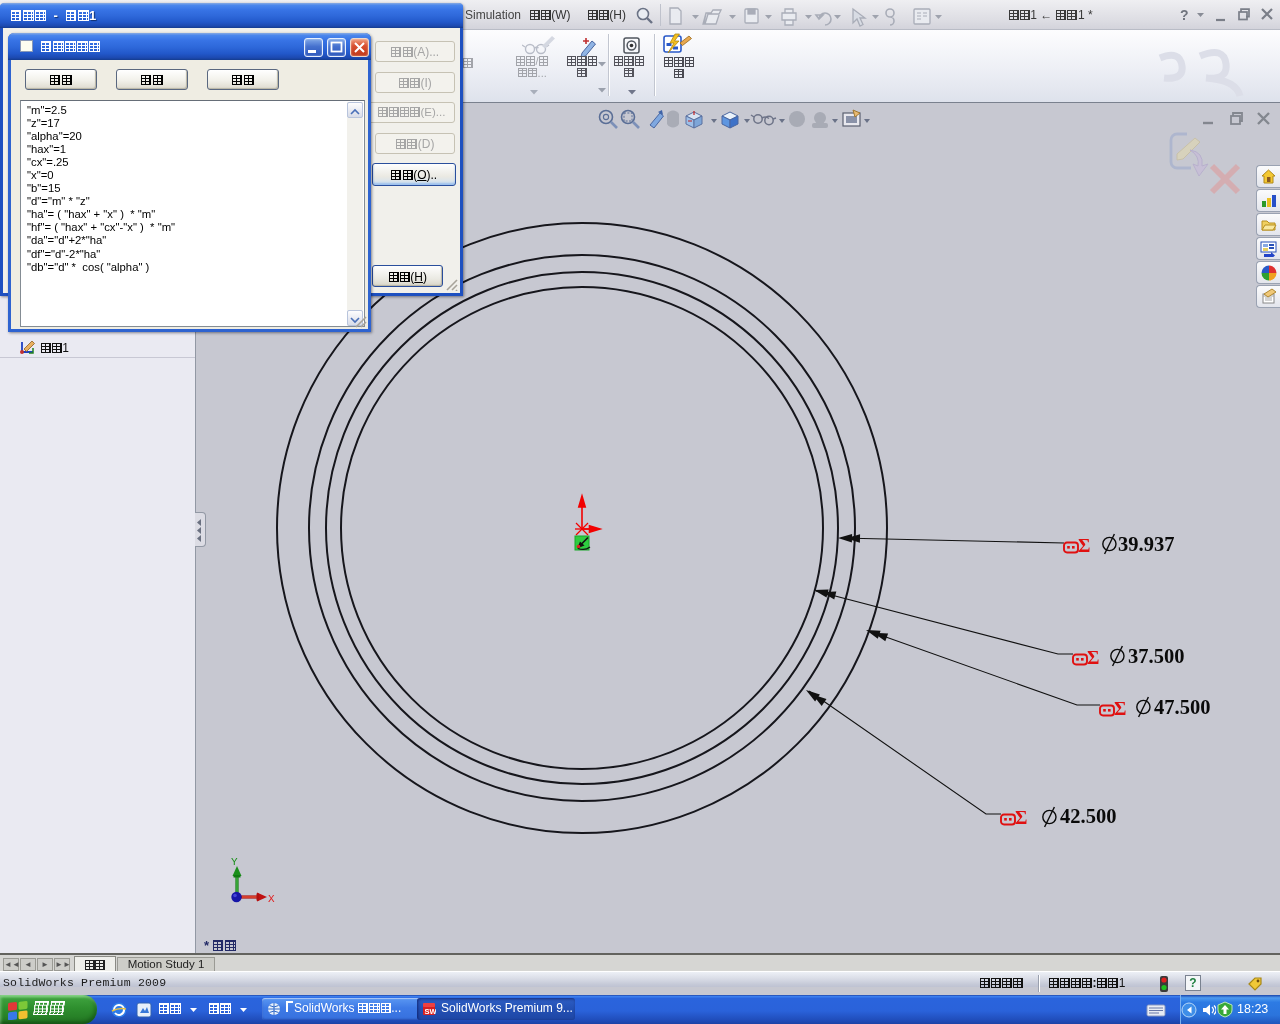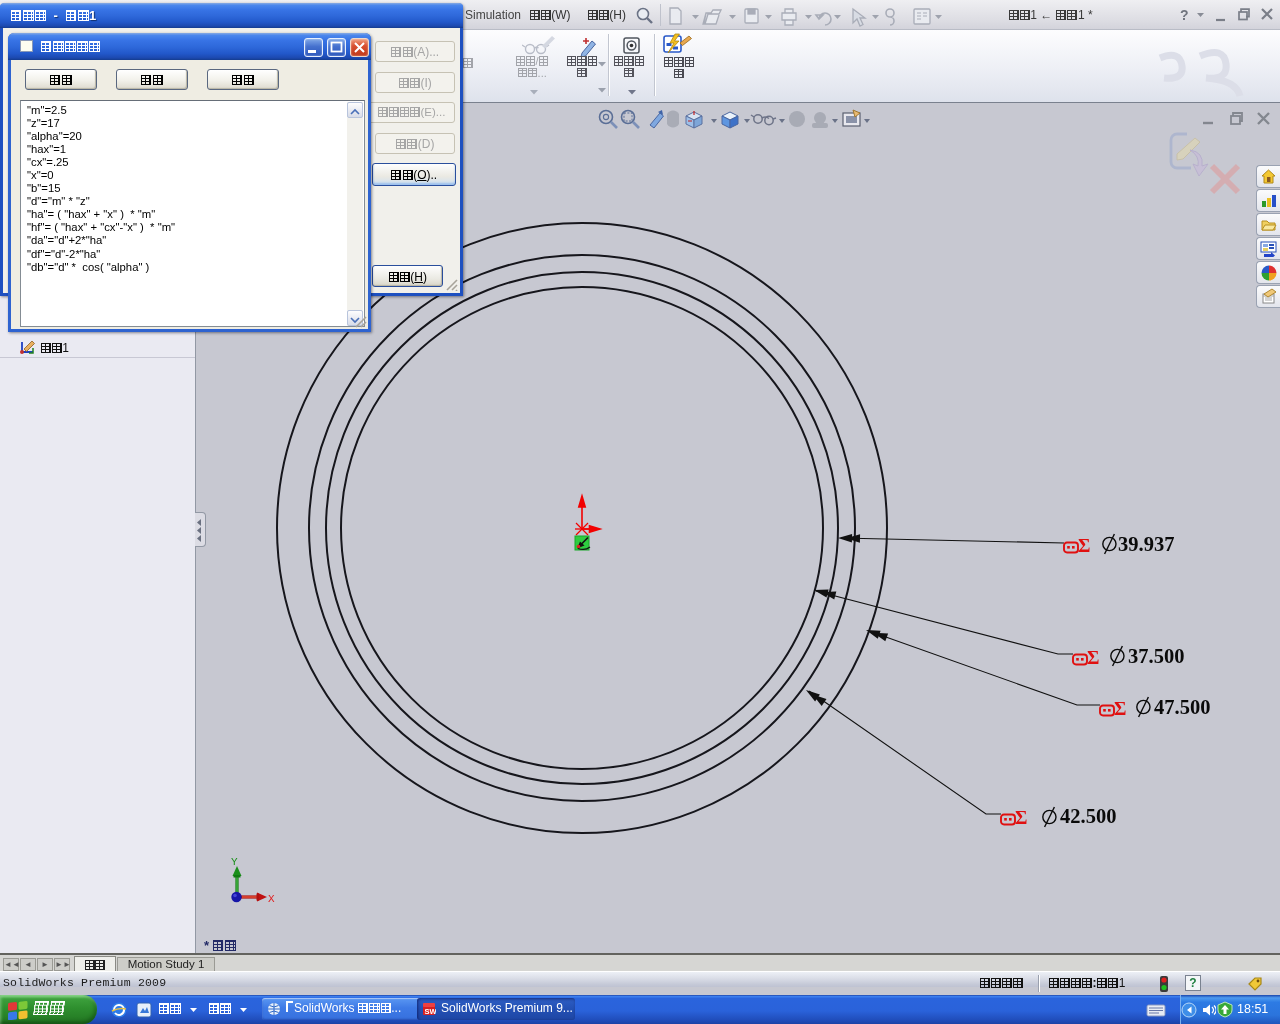--- a/index.html
+++ b/index.html
@@ -233,21 +233,21 @@
         <path d="M10.5,4.5 L6,8 l4.5,3.5z" fill="#fff"></path>
       </svg>
  <svg class="abs" style="left:1201px;top:8px" width="15" height="14">
         <path d="M2,5 h3 l4,-3.5 v11 L5,9 H2z" fill="#fff"></path>
         <path d="M11,4 q3,3 0,6 M13,2.5 q4.5,4.5 0,9" stroke="#fff" fill="none" stroke-width="1.2"></path>
       </svg>
  <svg class="abs" style="left:1217px;top:6px" width="16" height="17">
         <path d="M8,1 L15,4 V9 q0,5 -7,7 q-7,-2 -7,-7 V4z" fill="#38A838" stroke="#B8E8B8" stroke-width="1"></path>
         <path d="M8,4 l4,4.5 h-2.5 V13 h-3 V8.5 H4z" fill="#fff"></path>
       </svg>
- <span class="abs" style="left:1237px;top:7px;color:#fff;font-size:12.5px">18:51</span>
+ <span class="abs" style="left:1237px;top:7px;color:#fff;font-size:12.5px">18:23</span>
 </div>
 
 <svg class="abs" style="left:0;top:0" width="1280" height="1024">
 
  <g fill="none" stroke="#16161c" stroke-width="2">
   <circle cx="582" cy="528" r="241"></circle>
   <circle cx="582" cy="528" r="256"></circle>
   <circle cx="582" cy="528" r="273"></circle>
   <circle cx="582" cy="528" r="305"></circle>
  </g>

